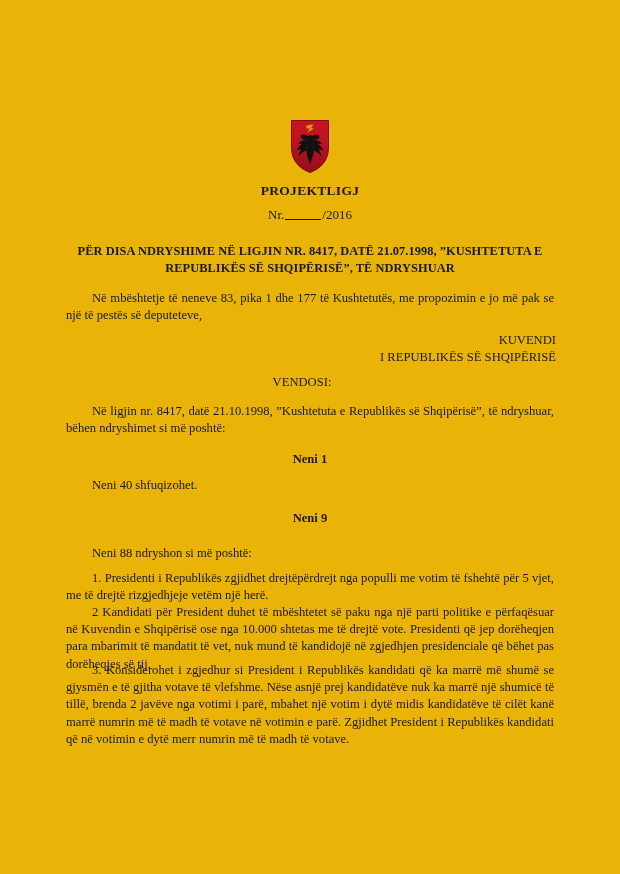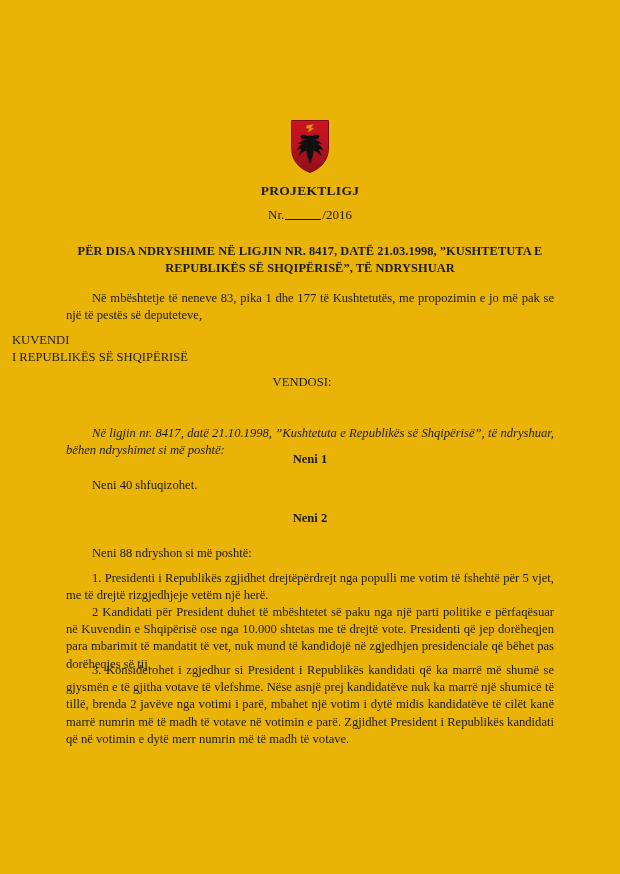--- a/index.html
+++ b/index.html
@@ -86,21 +86,21 @@
     width: 488px;
     font-size: 12.6px;
     line-height: 17.2px;
     text-align: justify;
     text-justify: inter-word;
     text-indent: 26px;
     hyphens: none;
   }
 
   .p-preamble { top: 290px; }
-  .p-intro    { top: 425px; font-style: italic; }
+  .p-intro    { top: 403px; }
   .p-art1body { top: 477px; }
   .p-art2body { top: 545px; }
 
   .list-item {
     position: absolute;
     left: 66px;
     width: 488px;
     font-size: 12.6px;
     line-height: 17.2px;
     text-align: justify;
@@ -109,24 +109,24 @@
   }
   .li-1 { top: 570px; }
   .li-2 { top: 604px; }
   .li-3 { top: 662px; }
   .li-4 { top: 730px; }
   .li-5 { top: 747px; }
 
   
   .org-block {
     position: absolute;
-    left: 12px;
+    left: 0;
     top: 332px;
     width: 556px;
-    text-align: left;
+    text-align: right;
     font-size: 12.6px;
     line-height: 16.5px;
   }
   .decision {
     position: absolute;
     left: 0;
     top: 375px;
     width: 604px;
     text-align: center;
     font-size: 12.6px;
@@ -186,36 +186,36 @@
       </g>
     </svg>
   </div>
 
   <div class="doc-title">PROJEKTLIGJ</div>
 
   <div class="doc-number">
     <span>Nr.</span><span class="blank"></span><span>/2016</span>
   </div>
 
-  <div class="main-heading">PËR DISA NDRYSHIME NË LIGJIN NR. 8417, DATË 21.03.1998, ”KUSHTETUTA E REPUBLIKËS SË SHQIPËRISË”, TË NDRYSHUAR</div>
+  <div class="main-heading">PËR DISA NDRYSHIME NË LIGJIN NR. 8417, DATË 21.07.1998, ”KUSHTETUTA E REPUBLIKËS SË SHQIPËRISË”, TË NDRYSHUAR</div>
 
   <div class="para p-preamble">Në mbështetje të neneve 83, pika 1 dhe 177 të Kushtetutës, me propozimin e jo më pak se një të pestës së deputeteve,</div>
 
   <div class="org-block">
     <div>KUVENDI</div>
     <div>I REPUBLIKËS SË SHQIPËRISË</div>
   </div>
 
   <div class="decision">VENDOSI:</div>
 
   <div class="para p-intro">Në ligjin nr. 8417, datë 21.10.1998, ”Kushtetuta e Republikës së Shqipërisë”, të ndryshuar, bëhen ndryshimet si më poshtë:</div>
 
   <div class="article-heading ah-1">Neni 1</div>
   <div class="para p-art1body">Neni 40 shfuqizohet.</div>
 
-  <div class="article-heading ah-2">Neni 2</div>
+  <div class="article-heading ah-2">Neni 9</div>
   <div class="para p-art2body">Neni 88 ndryshon si më poshtë:</div>
 
   <div class="list-item li-1">1. Presidenti i Republikës zgjidhet drejtëpërdrejt nga populli me votim të fshehtë për 5 vjet, me të drejtë rizgjedhjeje vetëm një herë.</div>
   <div class="list-item li-2">2 Kandidati për President duhet të mbështetet së paku nga një parti politike e përfaqësuar në Kuvendin e Shqipërisë ose nga 10.000 shtetas me të drejtë vote. Presidenti që jep dorëheqjen para mbarimit të mandatit të vet, nuk mund të kandidojë në zgjedhjen presidenciale që bëhet pas dorëheqjes së tij.</div>
   <div class="list-item li-3">3. Konsiderohet i zgjedhur si President i Republikës kandidati që ka marrë më shumë se gjysmën e të gjitha votave të vlefshme. Nëse asnjë prej kandidatëve nuk ka marrë një shumicë të tillë, brenda 2 javëve nga votimi i parë, mbahet një votim i dytë midis kandidatëve të cilët kanë marrë numrin më të madh të votave në votimin e parë. Zgjidhet President i Republikës kandidati që në votimin e dytë merr numrin më të madh të votave.</div>
 
 </div>
 
 </body></html>

